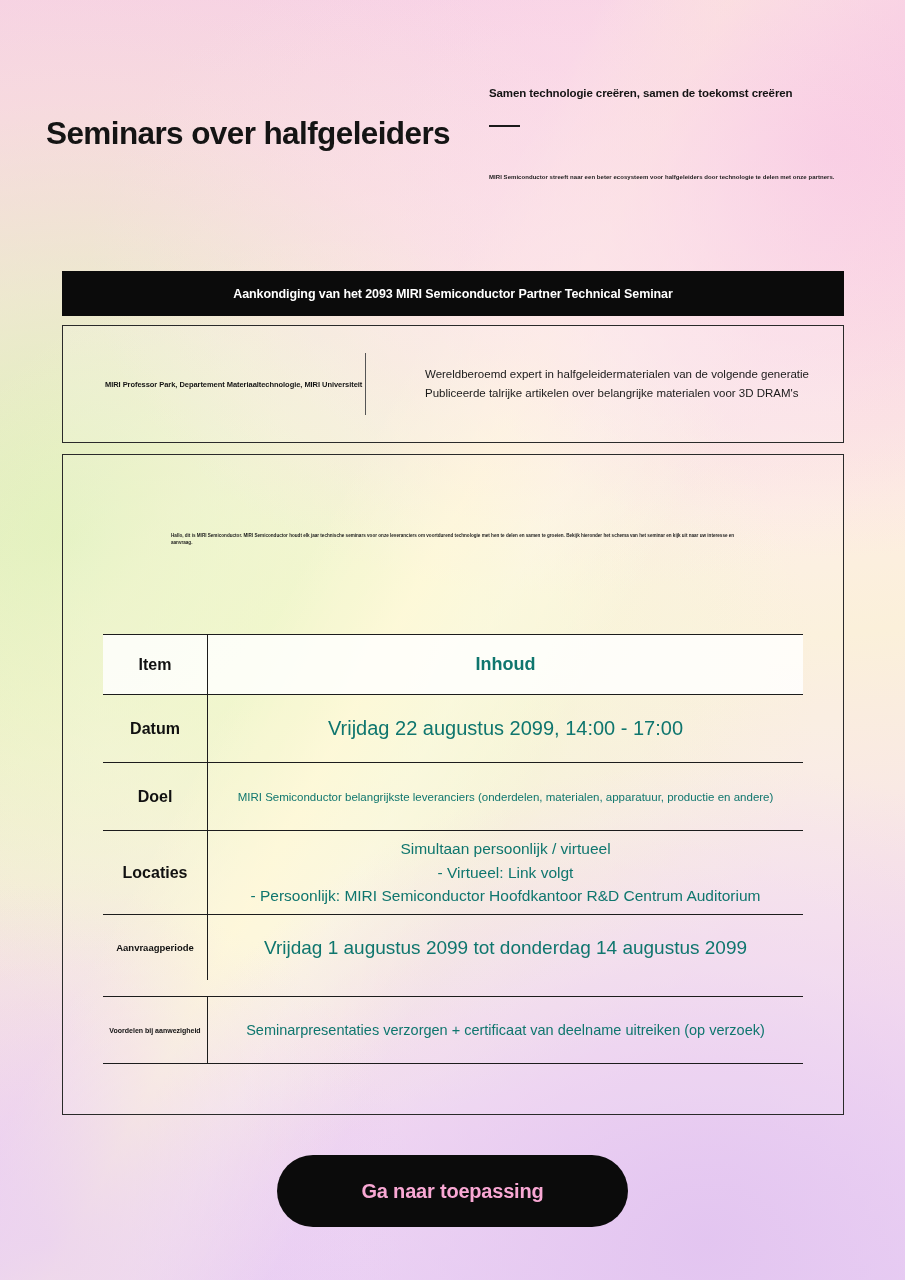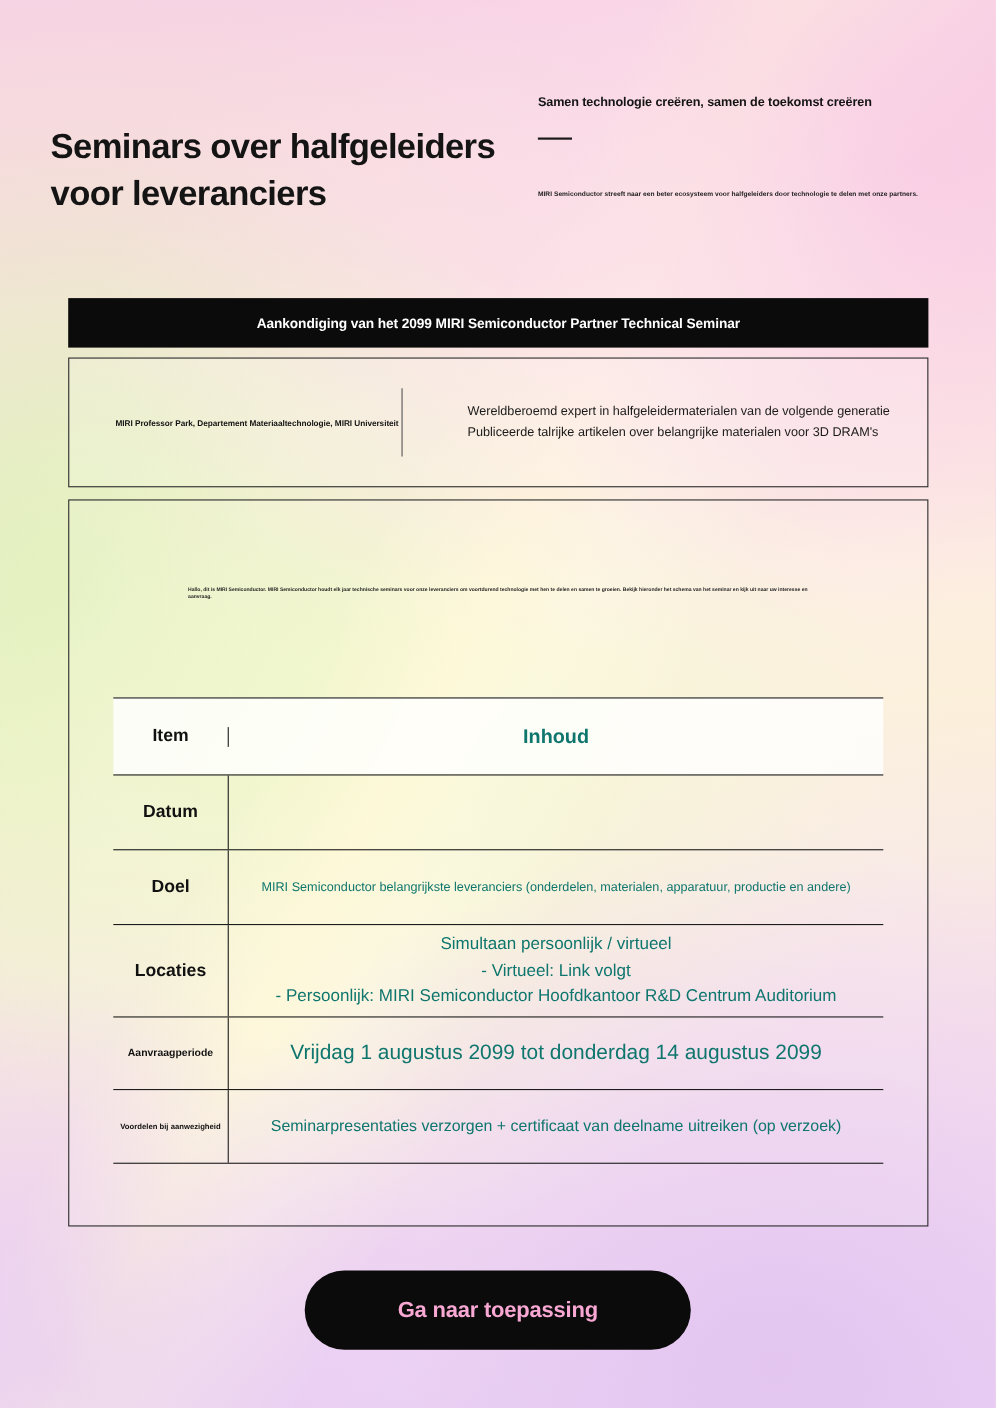--- a/index.html
+++ b/index.html
@@ -75,34 +75,34 @@
     border:1px solid #2a2a2a; background:rgba(255,255,255,0.10);
   }
   .intro {
     position:absolute; left:108px; top:78px; width:580px;
     font-size:4.6px; font-weight:600; line-height:1.5; color:#1d1d1d;
   }
 
   
   .tbl { position:absolute; left:40px; top:179px; width:700px; }
   .row { display:flex; align-items:stretch; border-top:1.6px solid #1c1c1c; }
-  .row:last-child { border-bottom:1.6px solid #1c1c1c; }
+  .row:last-child { border-bottom:1.6px solid #1c1c1c;margin-top:16px; }
   .c-item {
     width:105px; flex:0 0 105px; display:flex; align-items:center;
     justify-content:center; text-align:center;
     border-right:1.6px solid #1c1c1c; color:#111; font-weight:700;
   }
   .c-content {
     flex:1; display:flex; align-items:center; justify-content:center;
     text-align:center; padding:0 8px; color:#0f766e;
   }
   .r-head { background:rgba(255,255,255,0.82); }
   .r-head .c-item { font-size:16px; }
   .r-head .c-content { font-size:18px; font-weight:700; }
-  .r-head { height:70px;align-items:center; }
+  .r-head { height:60px; }
 
   .r-datum { height:68px; }
   .r-datum .c-item { font-size:16px; }
   .r-datum .c-content { font-size:20px; font-weight:400; }
 
   .r-doel { height:68px; }
   .r-doel .c-item { font-size:16px; }
   .r-doel .c-content { font-size:11.5px; }
 
   .r-loc { height:84px; }
@@ -136,29 +136,28 @@
   <div class="g g5"></div>
   <div class="g g6"></div>
   <div class="g g7"></div>
   <div class="g g8"></div>
 </div>
 
 <div id="page">
 
   <h1 class="hero-title">
     <span>Seminars over halfgeleiders</span><br>
-    <span>voor leveranciers</span>
   </h1>
 
   <div class="tagline">Samen technologie creëren, samen de toekomst creëren</div>
   <div class="hero-rule"></div>
   <div class="hero-sub">MIRI Semiconductor streeft naar een beter ecosysteem voor halfgeleiders door technologie te delen met onze partners.</div>
 
   <div class="announce">
-    <span>Aankondiging van het 2099 MIRI Semiconductor Partner Technical Seminar</span>
+    <span>Aankondiging van het 2093 MIRI Semiconductor Partner Technical Seminar</span>
   </div>
 
   <div class="speaker">
     <div class="speaker-left">MIRI Professor Park, Departement Materiaaltechnologie, MIRI Universiteit</div>
     <div class="speaker-div"></div>
     <div class="speaker-right">
       <div>Wereldberoemd expert in halfgeleidermaterialen van de volgende generatie</div>
       <div>Publiceerde talrijke artikelen over belangrijke materialen voor 3D DRAM's</div>
     </div>
   </div>
@@ -169,20 +168,21 @@
 
     <div class="tbl">
 
       <div class="row r-head">
         <div class="c-item">Item</div>
         <div class="c-content">Inhoud</div>
       </div>
 
       <div class="row r-datum">
         <div class="c-item">Datum</div>
+        <div class="c-content">Vrijdag 22 augustus 2099, 14:00 - 17:00</div>
       </div>
 
       <div class="row r-doel">
         <div class="c-item">Doel</div>
         <div class="c-content">MIRI Semiconductor belangrijkste leveranciers (onderdelen, materialen, apparatuur, productie en andere)</div>
       </div>
 
       <div class="row r-loc">
         <div class="c-item">Locaties</div>
         <div class="c-content">

